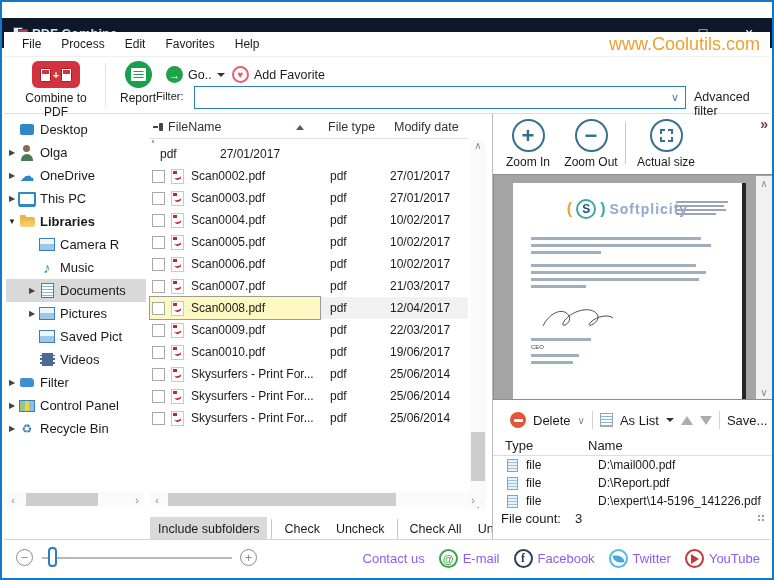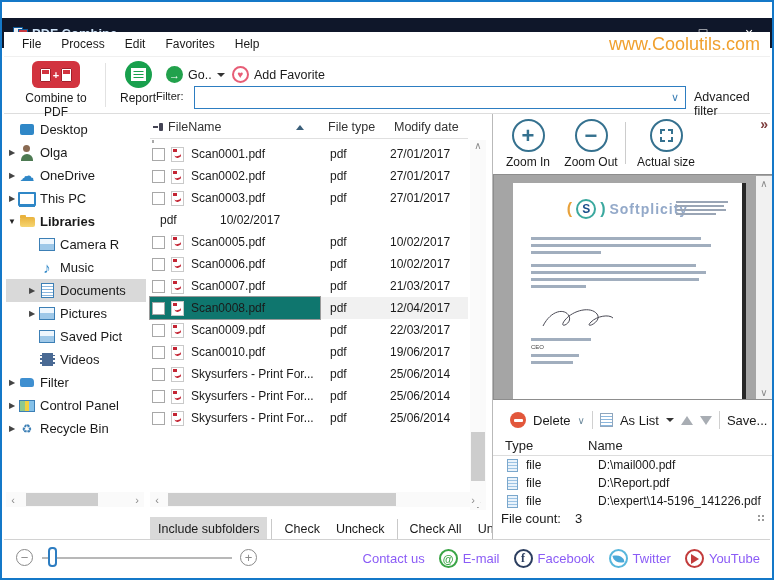--- a/index.html
+++ b/index.html
@@ -92,21 +92,21 @@
   .hdr-name { flex:0 0 128px; }
   .sort-arrow { width:0; height:0; border-left:4px solid transparent; border-right:4px solid transparent; border-bottom:5px solid #3a5f7a; margin-right:24px; }
   .hdr-type { flex:0 0 66px; }
   .hdr-date { flex:1; }
   .fl-rows { position:absolute; top:26px; left:2px; width:318px; }
   .sliver { height:3px; overflow:hidden; }
   .sliver .cb { margin-left:2px; }
   .fl-row { display:flex; align-items:center; height:22px; font-size:12px; color:#1a1a1a; }
   .fl-row.sel { background:#f1f1f1; }
   .name-cell { display:flex; align-items:center; flex:0 0 170px; height:22px; }
-  .fl-row.sel .name-cell { background:#0f766e; outline:1px solid #9a9a9a; }
+  .fl-row.sel .name-cell { background:#fef9c3; outline:1px solid #9a9a9a; }
   .cb { width:13px; height:13px; border:1px solid #a8a8a8; background:#fff; margin:0 6px 0 2px; flex:0 0 13px; }
   .pdficon { position:relative; width:13px; height:15px; background:#fff; border:1px solid #c9c9c9; margin-right:7px; flex:0 0 13px; }
   .pdficon::before { content:""; position:absolute; inset:3px 2px 3px 2px; border-bottom:2px solid #c32433; border-radius:50%; transform:rotate(-14deg); }
   .pdficon::after { content:""; position:absolute; top:1px; left:1px; width:4px; height:3px; background:#c32433; }
   .fcell-type { flex:0 0 66px; padding-left:10px; }
   .fcell-date { flex:1; padding-left:4px; }
   .fl-vscroll { left:322px; top:26px; height:466px; bottom:auto; width:16px; height:370px; }
   .fl-buttons { position:absolute; left:2px; top:402px; display:flex; align-items:center; height:26px; font-size:12.5px; color:#1a1a1a; white-space:nowrap; }
   .flbtn { padding:5px 8px; }
   .flbtn.pressed { background:#d9d9d9; }
@@ -344,25 +344,20 @@
       <span class="sort-arrow"></span>
       <span class="hdr-type">File type</span>
       <span class="hdr-date">Modify date</span>
     </div>
     <div class="fl-rows">
       <div class="sliver"><span class="cb"></span></div>
       <span>
         
       
           <div class="fl-row">
-            <span class="name-cell">
-              <span class="cb"></span>
-              <span class="pdficon"></span>
-              <span>Scan0001.pdf</span>
-            </span>
             <span class="fcell-type">pdf</span>
             <span class="fcell-date">27/01/2017</span>
           </div>
         
           <div class="fl-row">
             <span class="name-cell">
               <span class="cb"></span>
               <span class="pdficon"></span>
               <span>Scan0002.pdf</span>
             </span>
@@ -374,20 +369,25 @@
             <span class="name-cell">
               <span class="cb"></span>
               <span class="pdficon"></span>
               <span>Scan0003.pdf</span>
             </span>
             <span class="fcell-type">pdf</span>
             <span class="fcell-date">27/01/2017</span>
           </div>
         
           <div class="fl-row">
+            <span class="name-cell">
+              <span class="cb"></span>
+              <span class="pdficon"></span>
+              <span>Scan0004.pdf</span>
+            </span>
             <span class="fcell-type">pdf</span>
             <span class="fcell-date">10/02/2017</span>
           </div>
         
           <div class="fl-row">
             <span class="name-cell">
               <span class="cb"></span>
               <span class="pdficon"></span>
               <span>Scan0005.pdf</span>
             </span>

